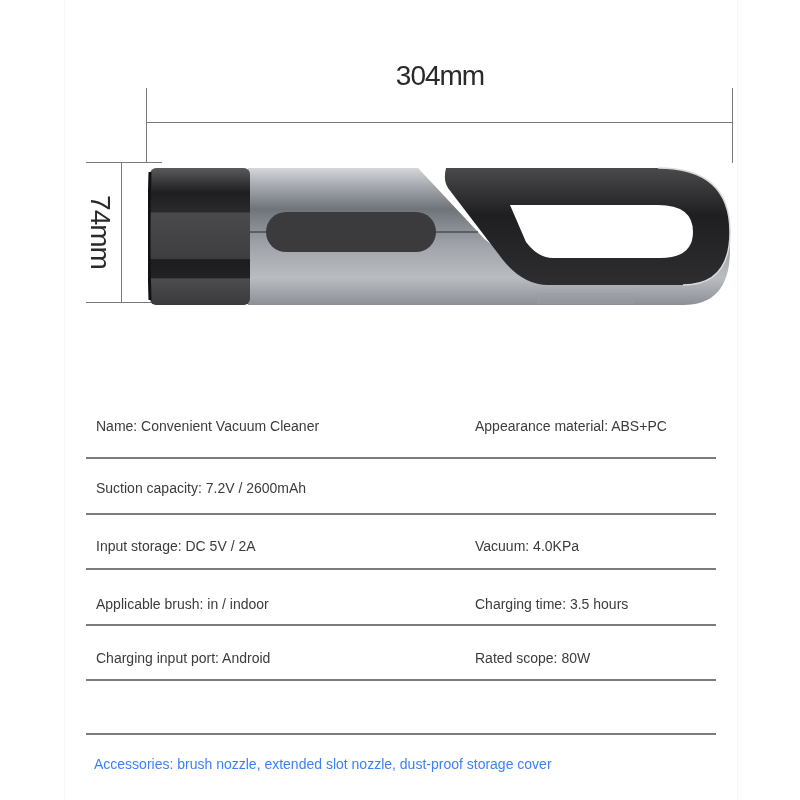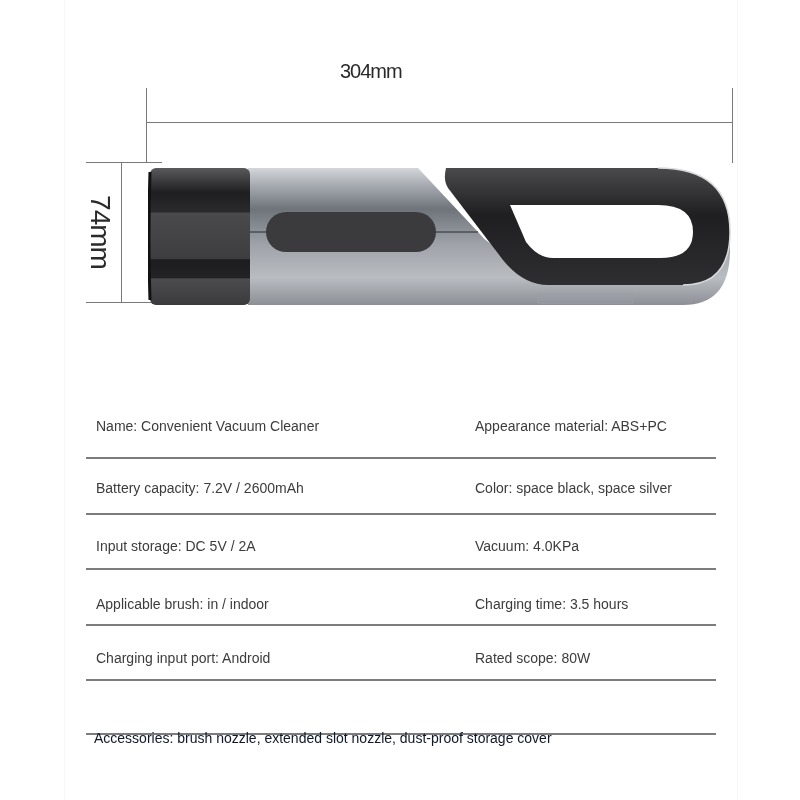--- a/index.html
+++ b/index.html
@@ -1,41 +1,41 @@
 <!DOCTYPE html>
 <html><head>
 <meta charset="utf-8">
 <style>
   html, body { margin: 0; padding: 0; background: #ffffff; }
   body { width: 800px; height: 800px; position: relative; overflow: hidden;
          font-family: "Liberation Sans", "DejaVu Sans", sans-serif; color: #3a3a3a; }
   .frame-left { position: absolute; left: 64px; top: 0; width: 1px; height: 800px; background: #f7f7f7; }
   .frame-right { position: absolute; left: 737px; top: 0; width: 1px; height: 800px; background: #f7f7f7; }
 
-  .dim-width-label { position: absolute; left: 340px; top: 60px; width: 200px; text-align: left;
-        font-size: 20px; color: #2a2a2a; letter-spacing: -1px; }
+  .dim-width-label { position: absolute; left: 340px; top: 60px; width: 200px; text-align: center;
+        font-size: 28px; color: #2a2a2a; letter-spacing: -1px; }
   .dim-line-h { position: absolute; left: 147px; top: 122px; width: 586px; height: 1px; background: #7a7a7a; }
   .dim-tick-l { position: absolute; left: 146px; top: 88px; width: 1px; height: 75px; background: #7a7a7a; }
   .dim-tick-r { position: absolute; left: 732px; top: 88px; width: 1px; height: 75px; background: #7a7a7a; }
 
   .dim-line-v { position: absolute; left: 121px; top: 162px; width: 1px; height: 140px; background: #7a7a7a; }
   .dim-tick-t { position: absolute; left: 86px; top: 162px; width: 76px; height: 1px; background: #7a7a7a; }
   .dim-tick-b { position: absolute; left: 86px; top: 302px; width: 70px; height: 1px; background: #7a7a7a; }
   .dim-height-label { position: absolute; left: 100px; top: 232px; transform: translate(-50%, -50%) rotate(90deg);
         font-size: 28px; color: #2a2a2a; letter-spacing: -1px; white-space: nowrap; }
 
   .product { position: absolute; left: 148px; top: 160px; width: 590px; height: 150px; }
 
   .specs { position: absolute; left: 86px; top: 400px; width: 630px; }
   .spec-row { position: relative; height: 56px; }
   .spec-row .cell { position: absolute; top: 18px; font-size: 14px; color: #3c3c3c; white-space: nowrap; }
   .spec-row .cell.left { left: 10px; }
   .spec-row .cell.right { left: 389px; }
   .divider { position: absolute; left: 0; width: 630px; height: 2px; background: #7c7c7c; }
-  .accessories { position: absolute; left: 94px; top: 730px; font-size: 14px; color: #0f172a; white-space: nowrap; }
+  .accessories { position: absolute; left: 94px; top: 756px; font-size: 14px; color: #3b82f6; white-space: nowrap; }
 </style>
 </head>
 <body>
 
 <div class="frame-left"></div>
 <div class="frame-right"></div>
 
 <div class="dim-width-label">304mm</div>
 <div class="dim-line-h"></div>
 <div class="dim-tick-l"></div>
@@ -98,22 +98,21 @@
 <div class="specs">
   <div class="spec-row">
     <span class="cell left">Name: Convenient Vacuum Cleaner</span>
     <span class="cell right">Appearance material: ABS+PC</span>
   </div>
   <div class="divider" style="top:57px"></div>
 
   <div class="divider" style="top:113px"></div>
 
   <div class="spec-row" style="top:6px">
-    <span class="cell left">Battery capacity: 7.2V / 2600mAh</span>
-    <span class="cell right">Color: space black, space silver</span>
+    <span class="cell left">Suction capacity: 7.2V / 2600mAh</span>
   </div>
   <div class="divider" style="top:168px"></div>
 
   <div class="spec-row" style="top:8px">
     <span class="cell left">Input storage: DC 5V / 2A</span>
     <span class="cell right">Vacuum: 4.0KPa</span>
   </div>
   <div class="divider" style="top:224px"></div>
 
   <div class="spec-row" style="top:10px">

